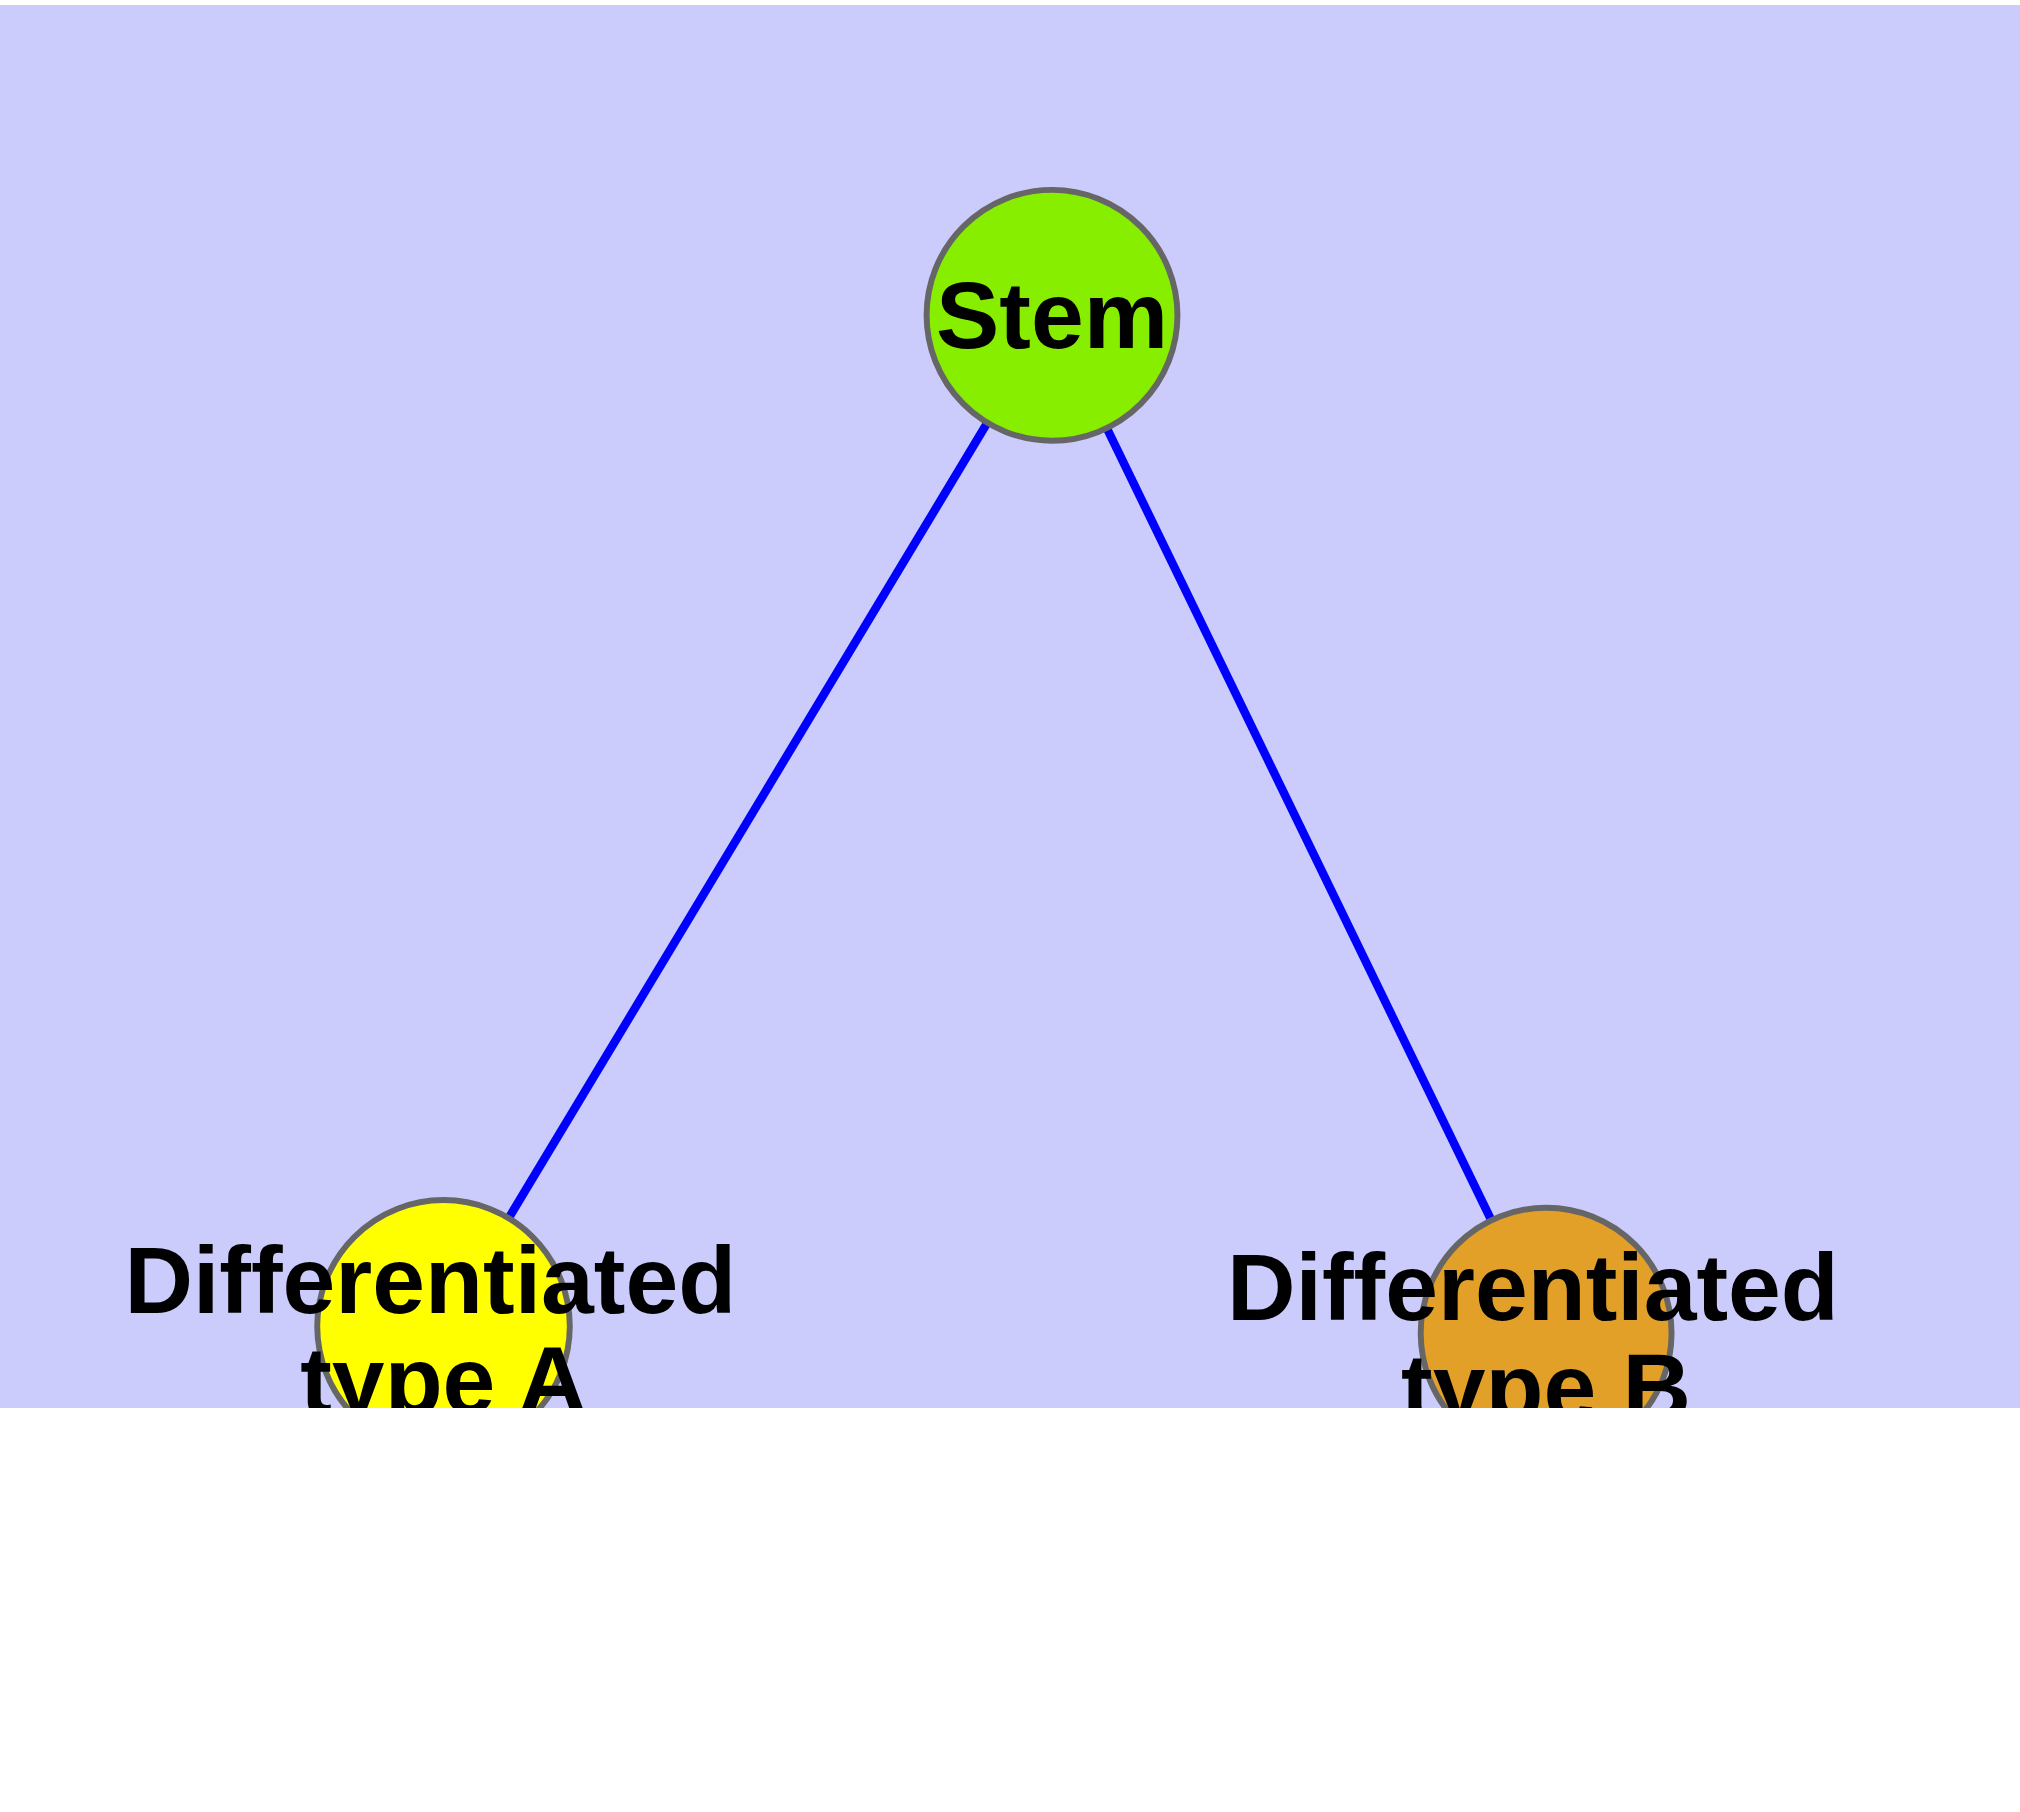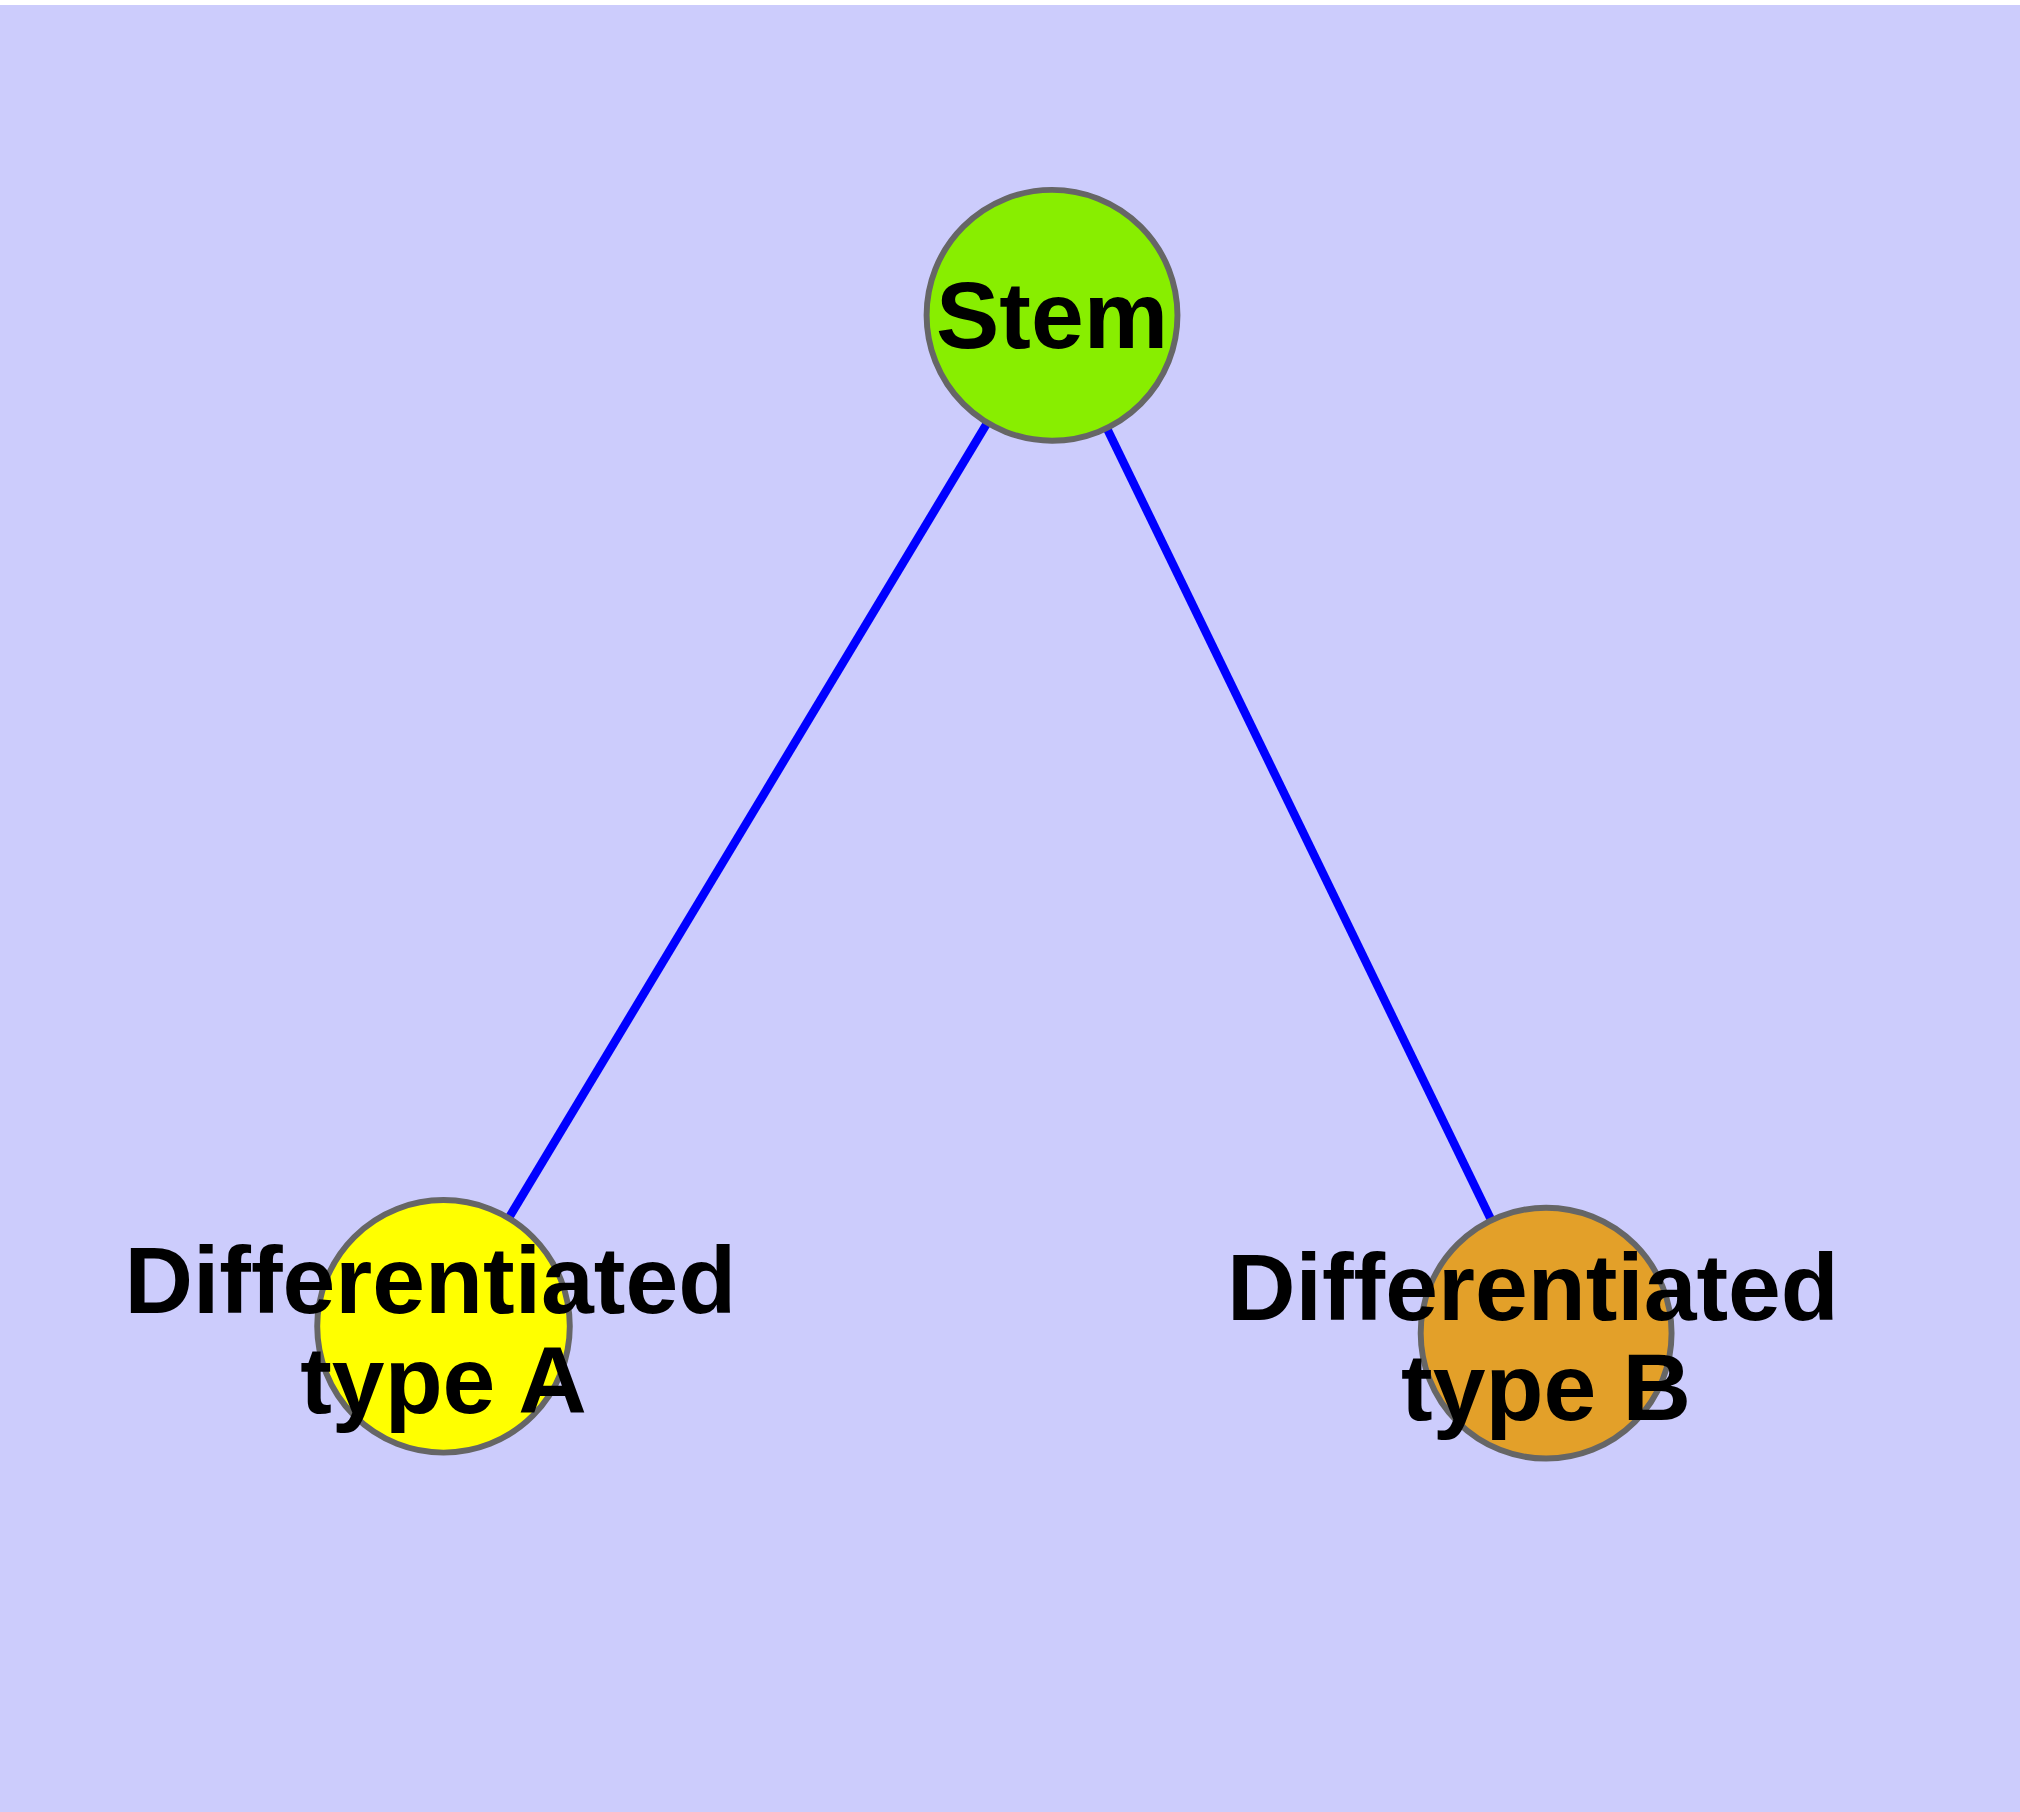--- a/index.html
+++ b/index.html
@@ -3,21 +3,21 @@
 <meta charset="utf-8">
 <style>
   html, body {
     margin: 0;
     padding: 0;
     background: #ffffff;
   }
   #canvas {
     position: relative;
     width: 2021px;
-    height: 1812px;
+    height: 1408px;
     background: #ffffff;
     overflow: hidden;
     font-family: "Liberation Sans", sans-serif;
   }
   #plot-area {
     position: absolute;
     left: 0;
     top: 5.1px;
     width: 2021px;
     height: 1807px;

